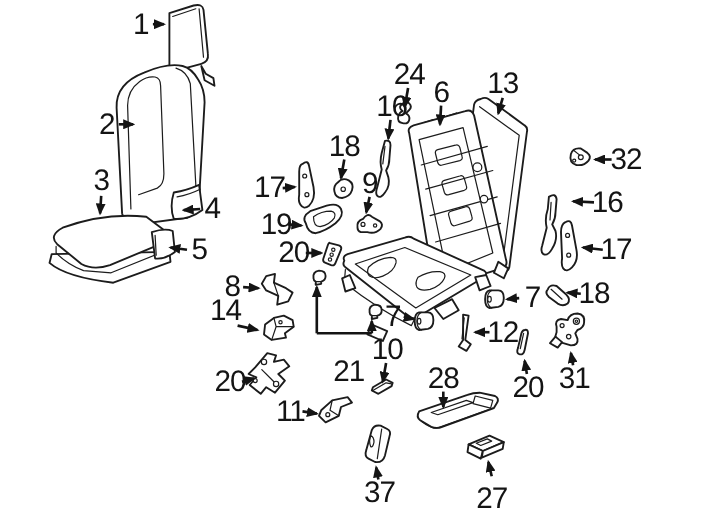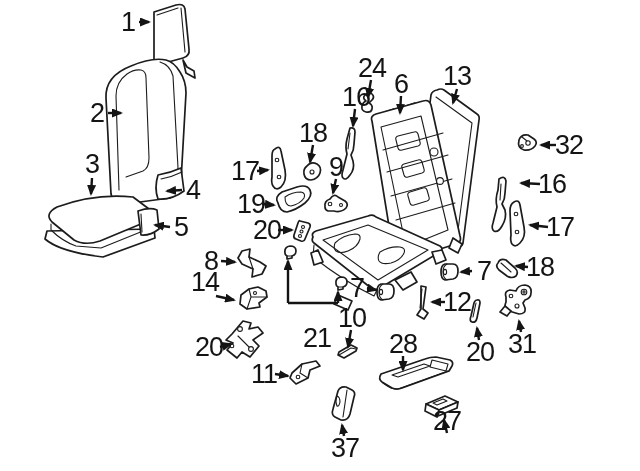--- a/index.html
+++ b/index.html
@@ -296,15 +296,15 @@
   <div class="lbl" style="left:357px;top:288px">7</div>
   <div class="lbl" style="left:457px;top:302px">12</div>
   <div class="lbl" style="left:352px;top:318px">10</div>
   <div class="lbl" style="left:317px;top:338px">21</div>
   <div class="lbl" style="left:209px;top:347px">20</div>
   <div class="lbl" style="left:264px;top:374px">11</div>
   <div class="lbl" style="left:403px;top:344px">28</div>
   <div class="lbl" style="left:480px;top:352px">20</div>
   <div class="lbl" style="left:522px;top:344px">31</div>
   <div class="lbl" style="left:345px;top:448px">37</div>
-  <div class="lbl" style="left:447px;top:421px">27</div>
+  <div class="lbl" style="left:447px;top:453px">27</div>
 
 </div>
 
 </body></html>

